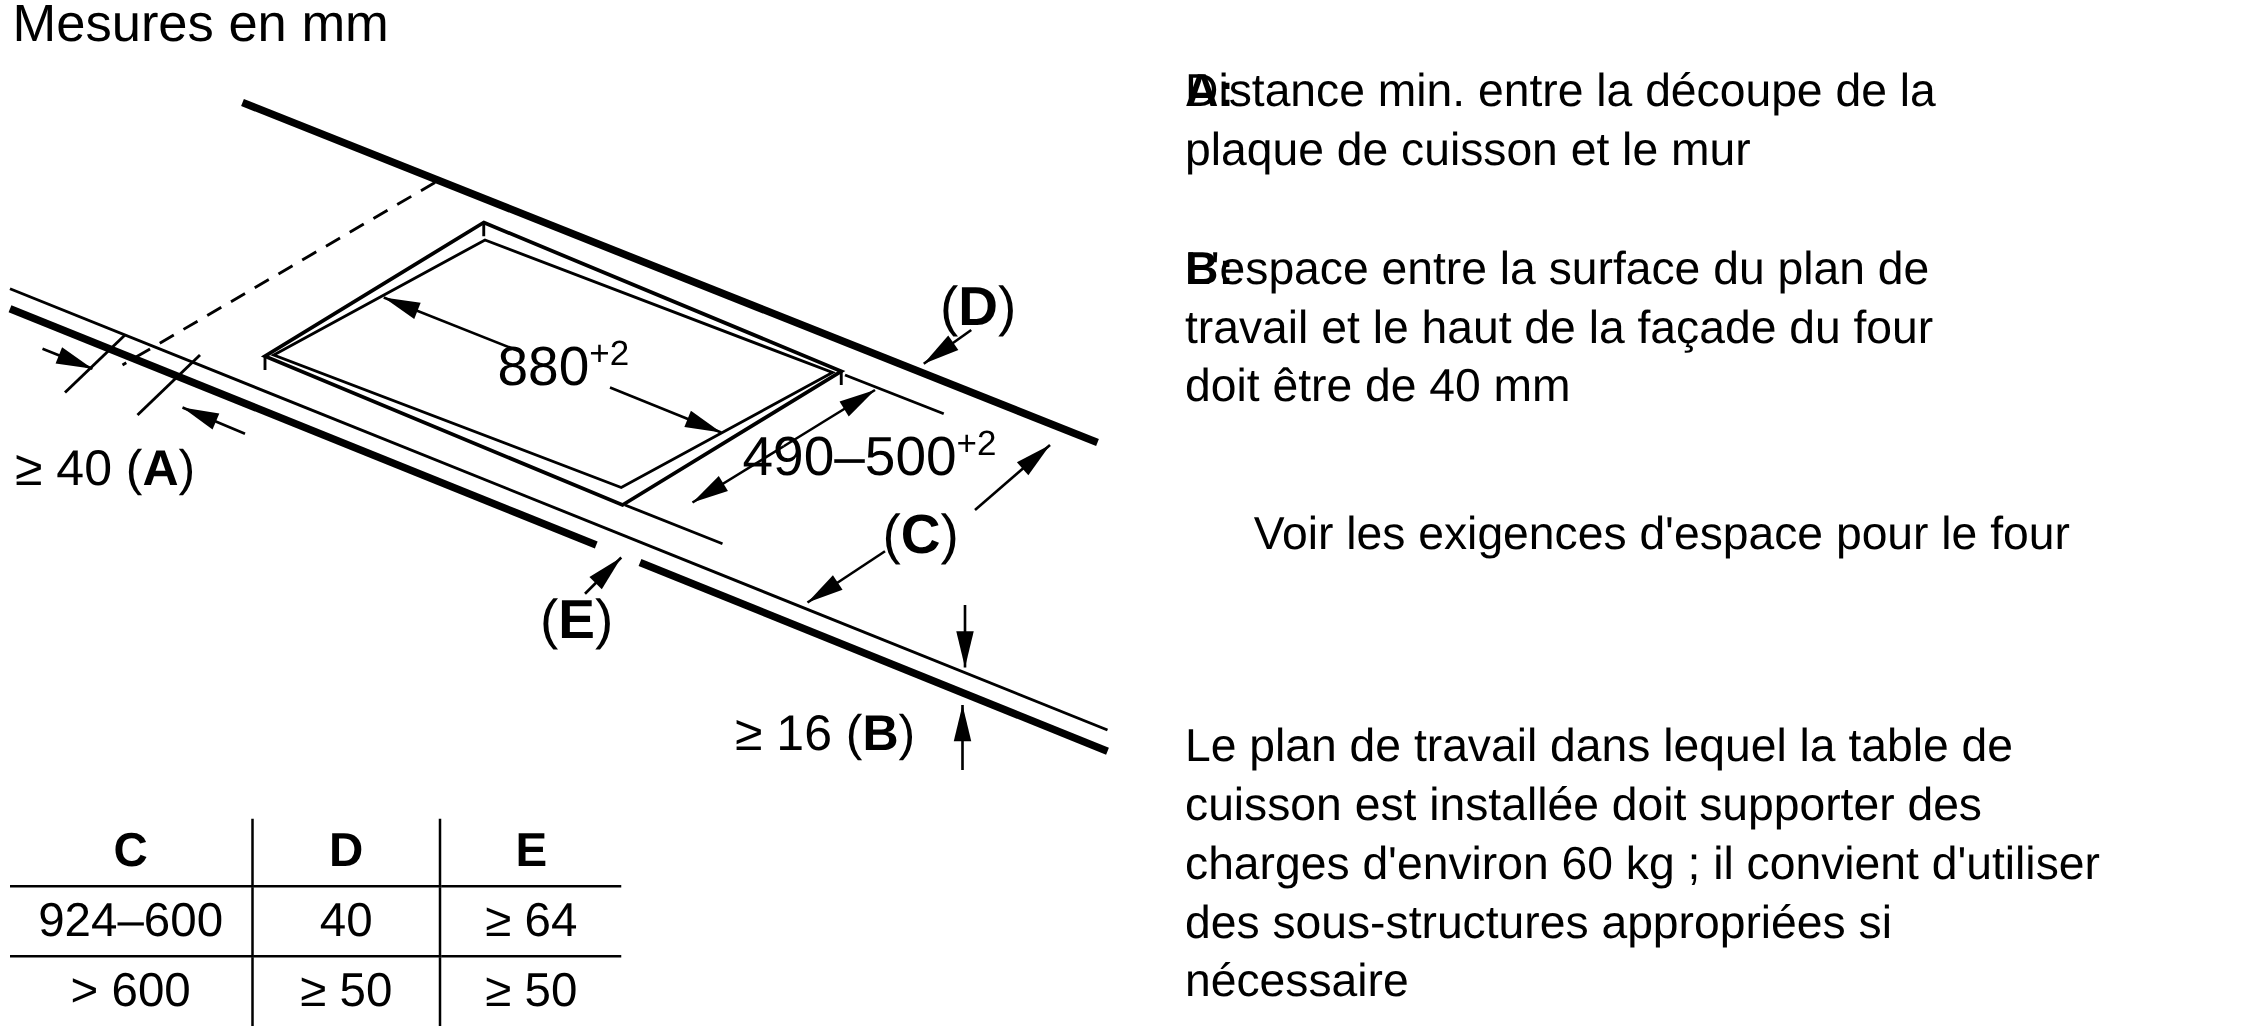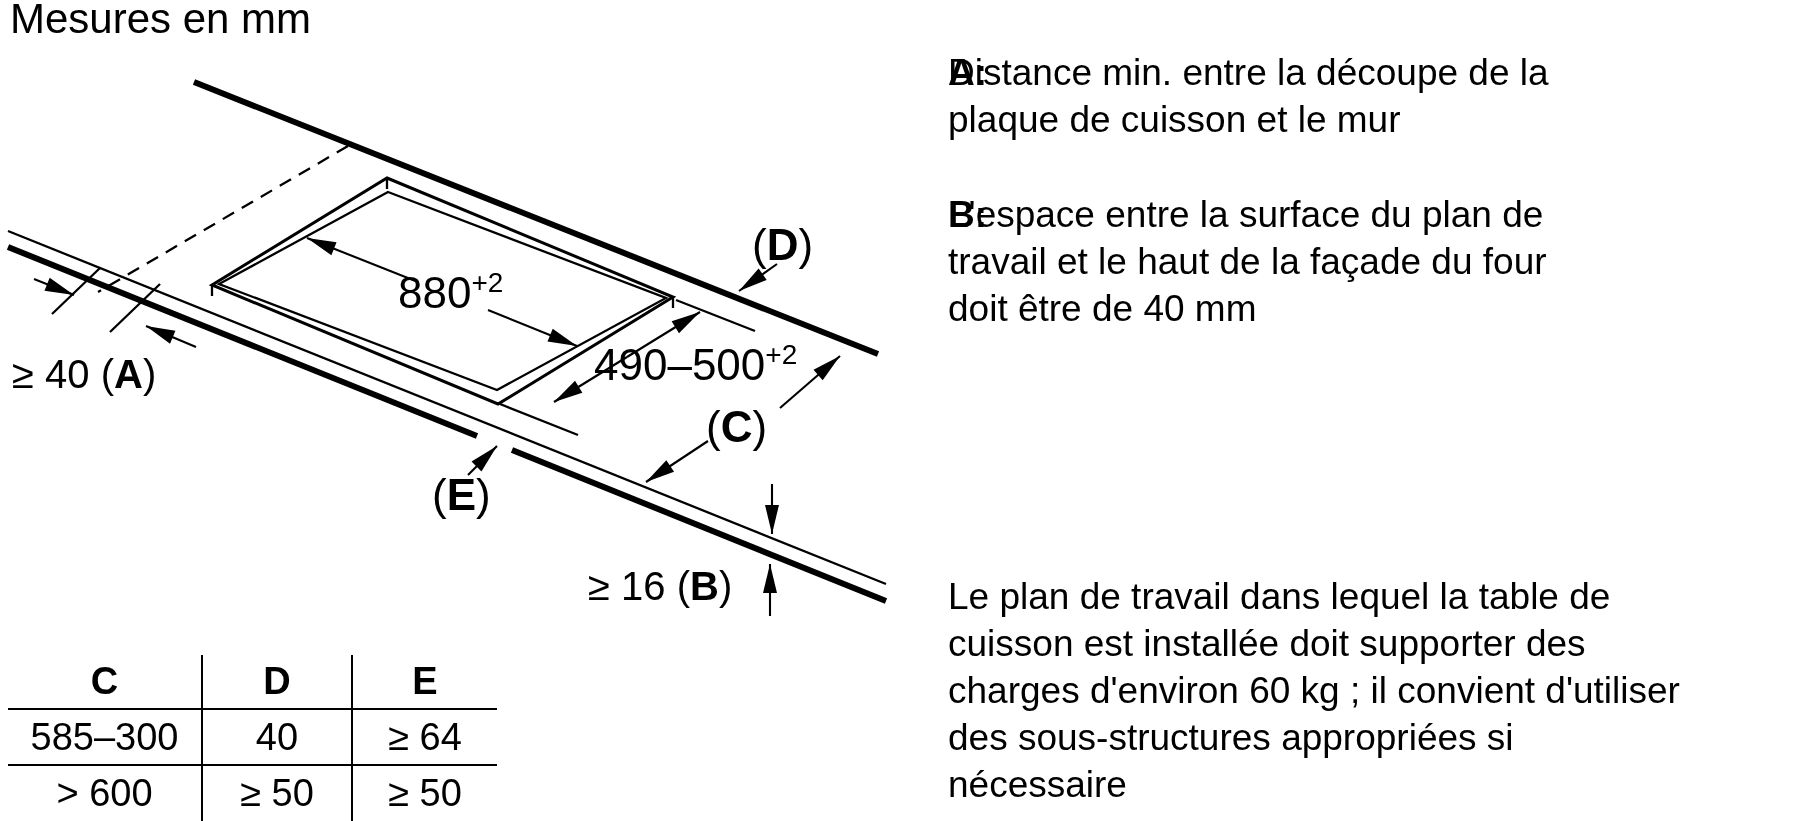--- a/index.html
+++ b/index.html
@@ -101,21 +101,21 @@
     <text class="lbl" x="752" y="260"><tspan>(</tspan><tspan class="b">D</tspan><tspan>)</tspan></text>
     <text class="lbl" x="706" y="442"><tspan>(</tspan><tspan class="b">C</tspan><tspan>)</tspan></text>
     <text class="lbl" x="432" y="510"><tspan>(</tspan><tspan class="b">E</tspan><tspan>)</tspan></text>
   </svg>
 
   <div class="dim-table">
     <div class="c hd bb br">C</div>
     <div class="c hd bb br">D</div>
     <div class="c hd bb">E</div>
 
-    <div class="c bb br">585–300</div>
+    <div class="c bb br">924–600</div>
     <div class="c bb br">40</div>
     <div class="c bb">≥ 64</div>
 
     <div class="c br">&gt; 600</div>
     <div class="c br">≥ 50</div>
     <div class="c">≥ 50</div>
   </div>
 
   <div class="note" style="left:948px; top:49px">
     <span class="lab">A:</span>
@@ -123,20 +123,21 @@
 plaque de cuisson et le mur</span>
   </div>
 
   <div class="note" style="left:948px; top:191px">
     <span class="lab">B:</span>
     <span class="txt pre">L'espace entre la surface du plan de
 travail et le haut de la façade du four
 doit être de 40 mm</span>
   </div>
 
+  <div class="note pre" style="left:1003px; top:403px">Voir les exigences d'espace pour le four</div>
 
   <div class="note pre" style="left:948px; top:573px">Le plan de travail dans lequel la table de
 cuisson est installée doit supporter des
 charges d'environ 60 kg ; il convient d'utiliser
 des sous-structures appropriées si
 nécessaire</div>
 
 </div>
 
 </body></html>

